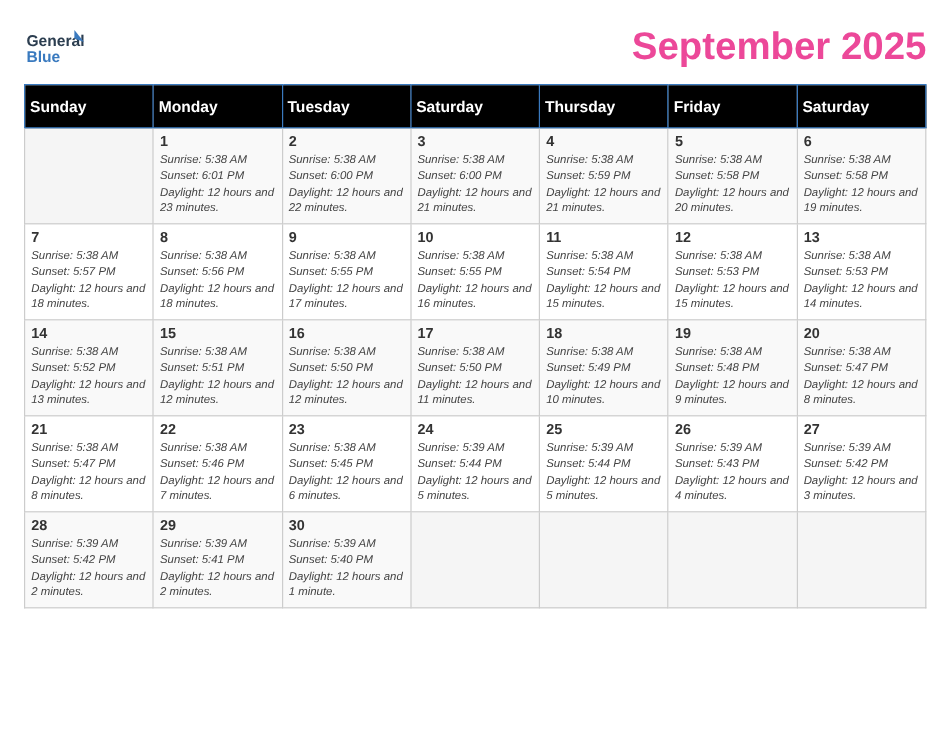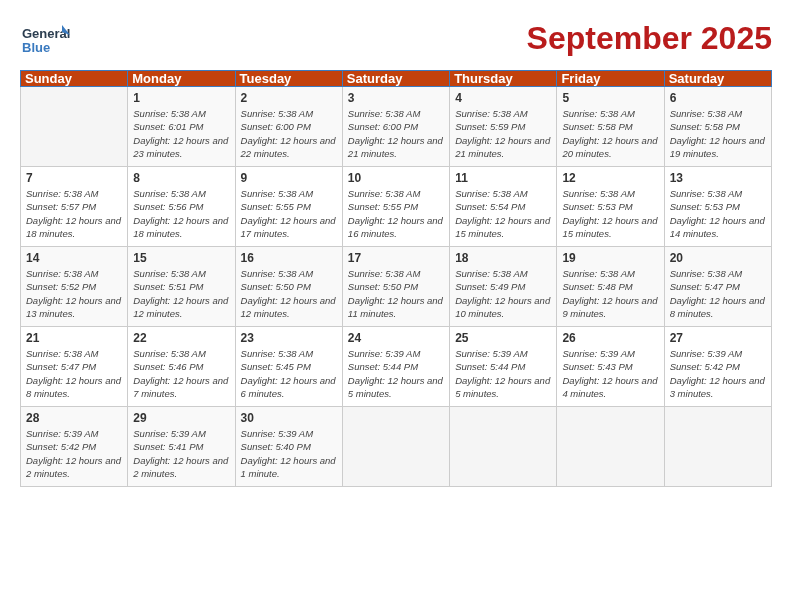--- a/index.html
+++ b/index.html
@@ -28,37 +28,37 @@
       height: 40px;
       margin-right: 4px;
       position: relative;
     }
     .title-block {
       text-align: right;
     }
     .month-title {
       font-size: 32px;
       font-weight: bold;
-      color: #b91c1c;
+      color: #ec4899;
       margin-left: 32px;
     }
     .subtitle {
       font-size: 16px;
       color: #555;
     }
     table {
       width: 100%;
       border-collapse: collapse;
     }
     thead tr th {
-      background-color: #c2410c;
+      background-color: #000000;
       color: #fff;
       font-size: 13px;
       font-weight: bold;
-      padding: 0 4px;
+      padding: 10px 4px;
       text-align: left;
       border: 1px solid #3a7abf;
     }
     tbody tr td {
       vertical-align: top;
       padding: 4px 5px;
       border: 1px solid #ccc;
       font-size: 10px;
       color: #333;
       width: calc(100% / 7);

